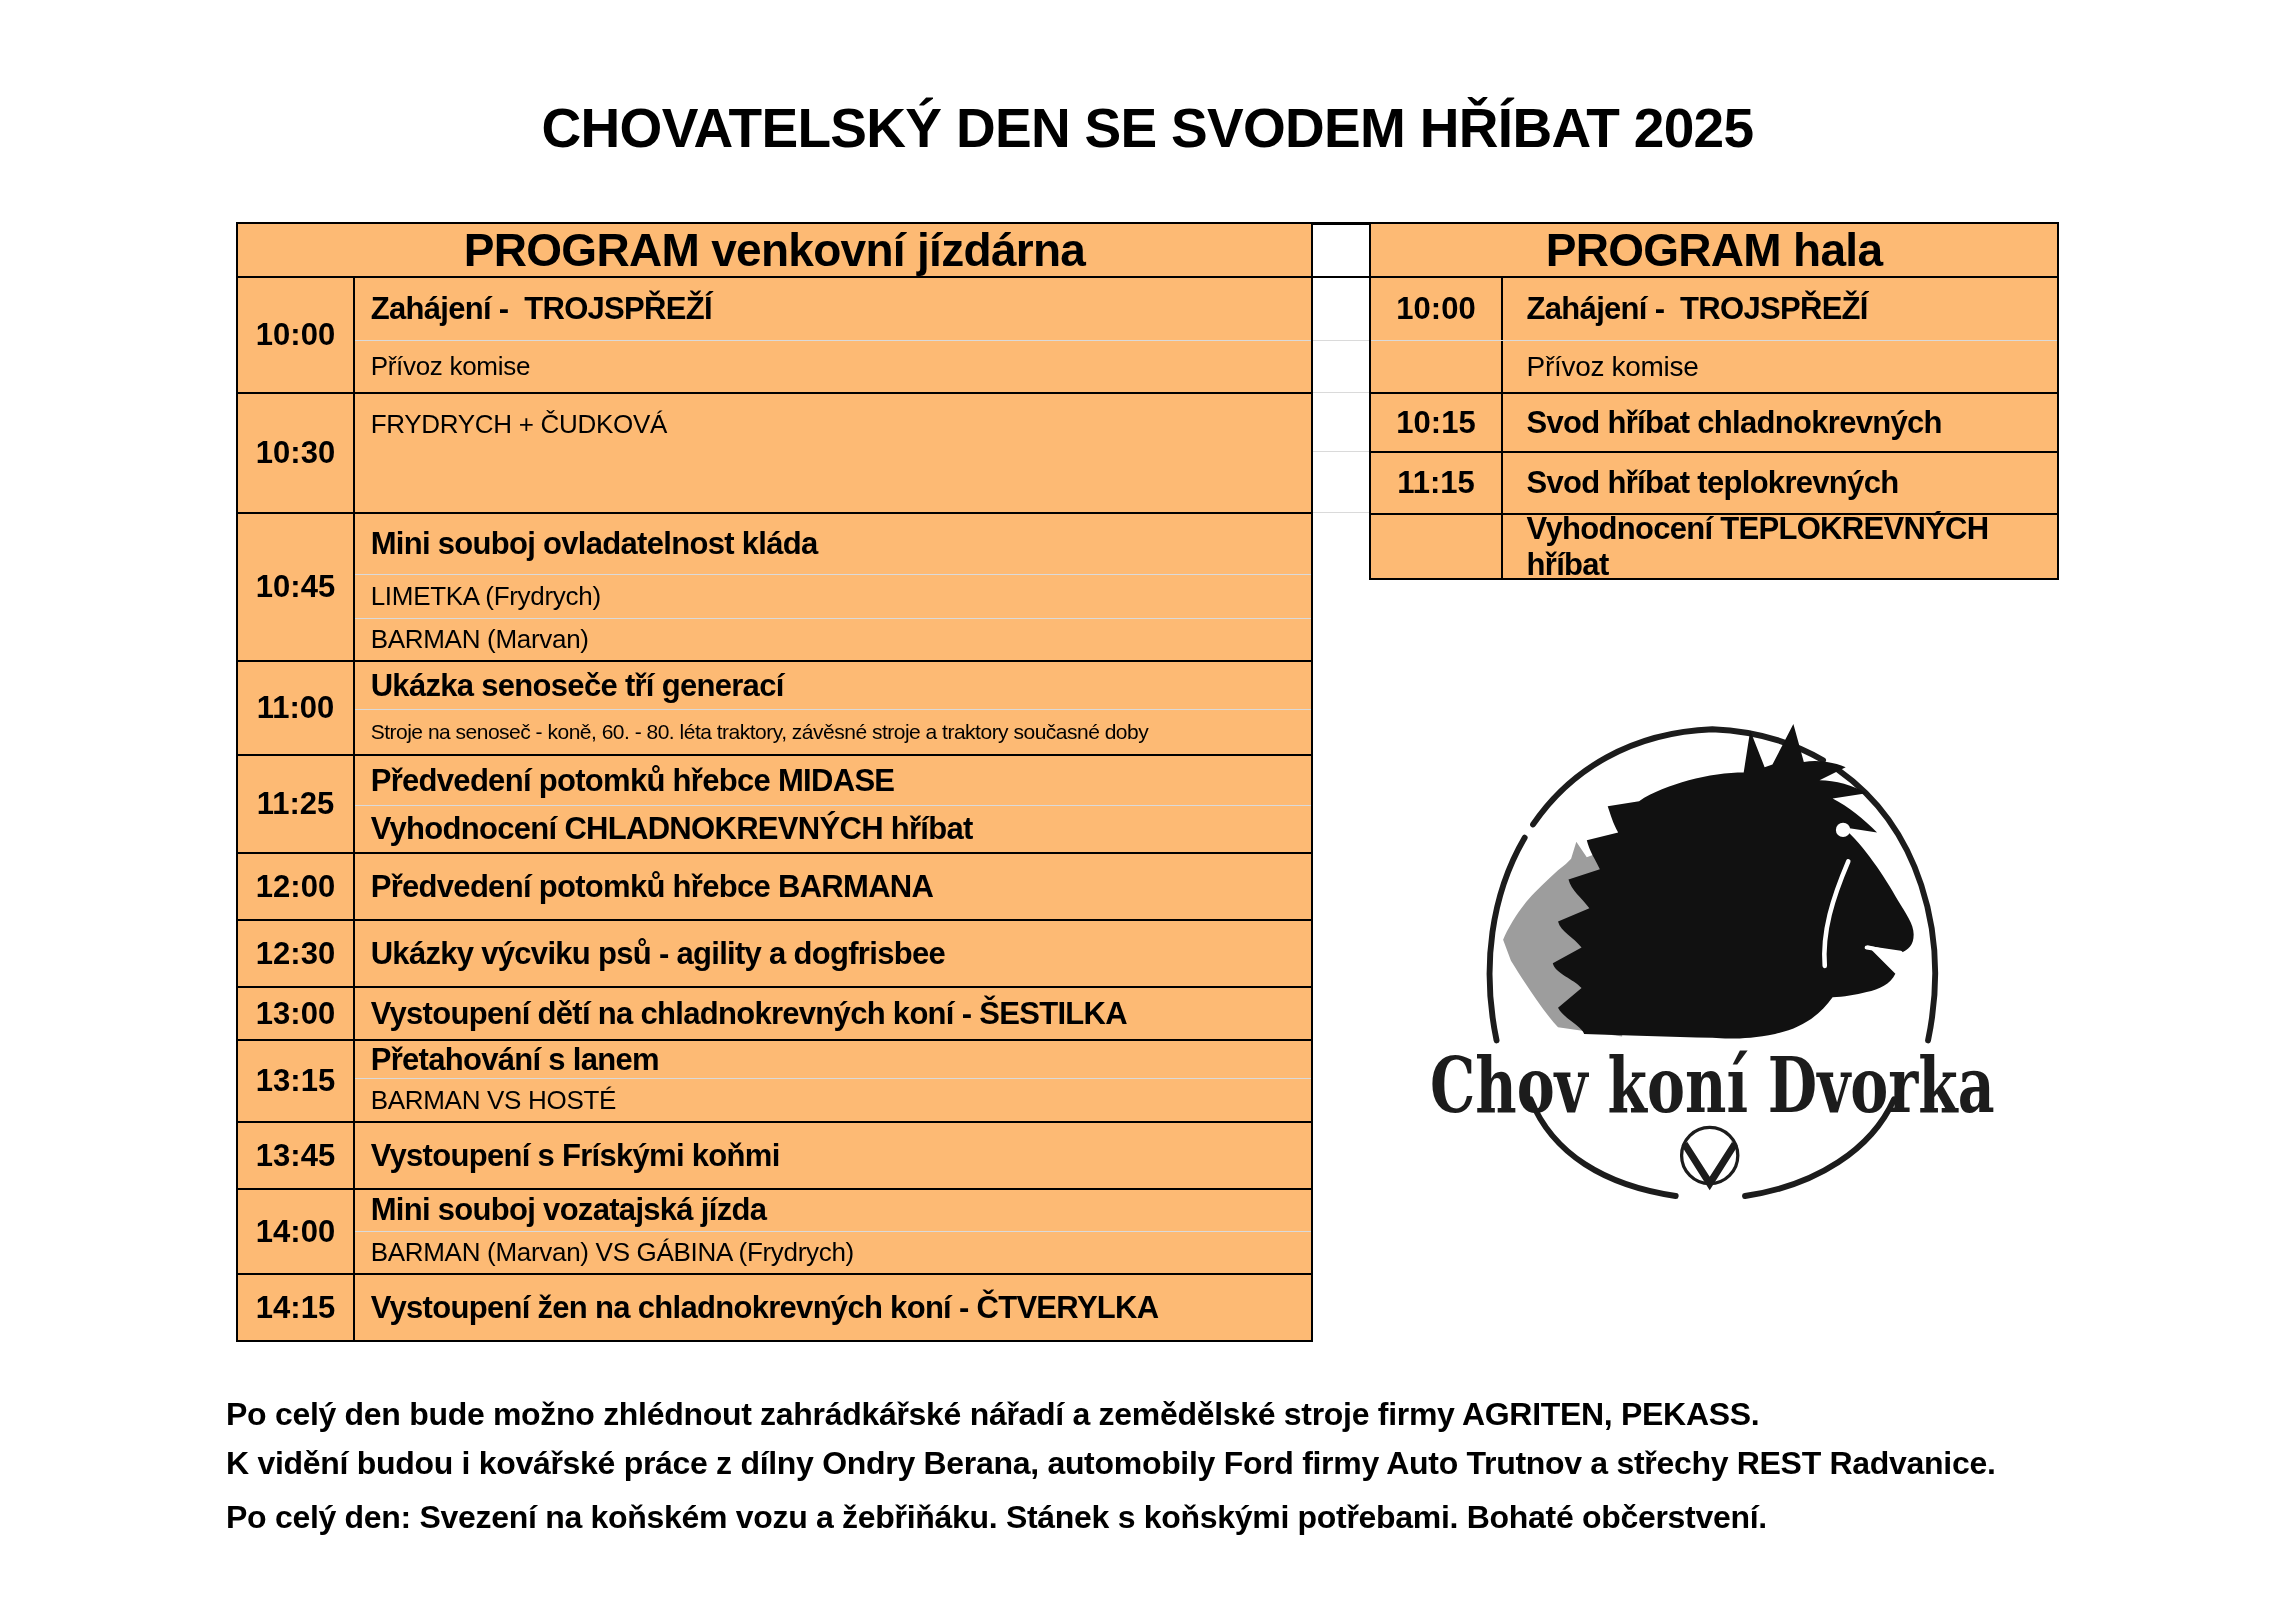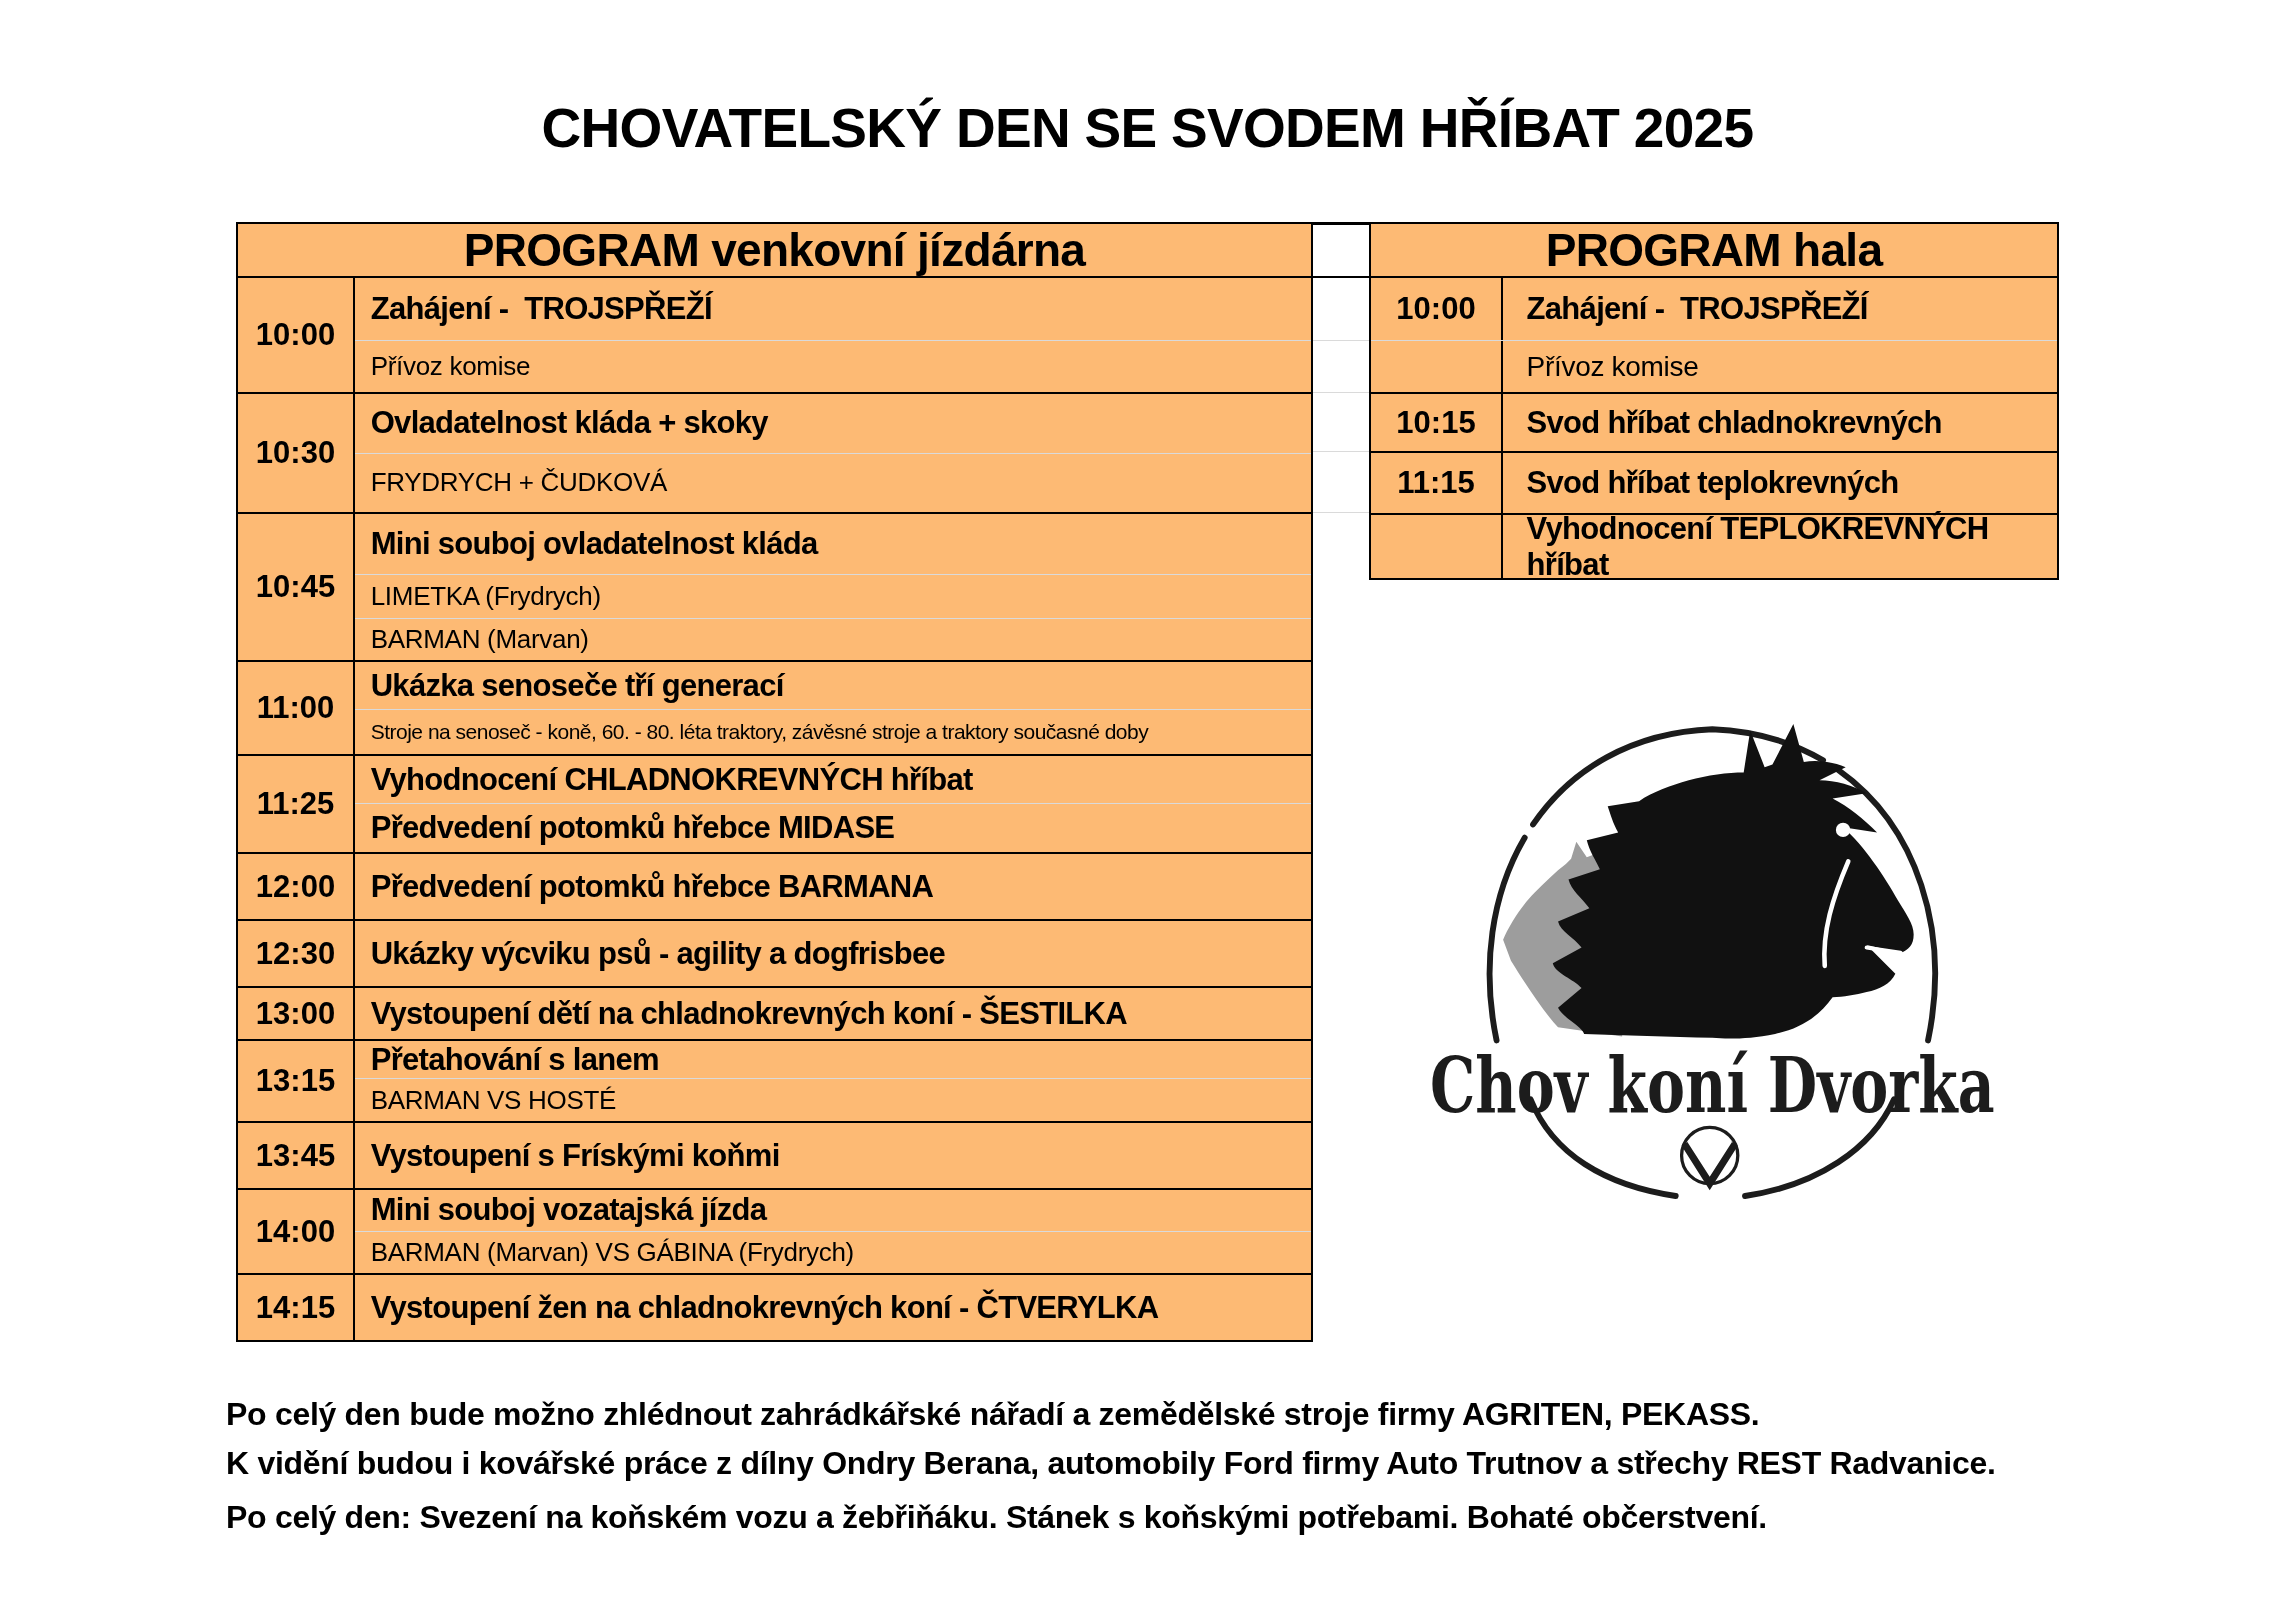--- a/index.html
+++ b/index.html
@@ -74,21 +74,20 @@
       <div class="tc">10:00</div>
       <div class="cc">
         <div class="ln t" style="height:62px">Zahájení -&nbsp; TROJSPŘEŽÍ</div>
         <div class="ln s" style="height:52px">Přívoz komise</div>
       </div>
     </div>
 
     <div class="blk" style="height:120px">
       <div class="tc">10:30</div>
       <div class="cc">
-        <div class="ln t" style="height:59px">Ovladatelnost kláda + skoky</div>
         <div class="ln s" style="height:60px">FRYDRYCH + ČUDKOVÁ</div>
       </div>
     </div>
 
     <div class="blk" style="height:148px">
       <div class="tc">10:45</div>
       <div class="cc">
         <div class="ln t" style="height:60px">Mini souboj ovladatelnost kláda</div>
         <div class="ln s" style="height:44px">LIMETKA (Frydrych)</div>
         <div class="ln s" style="height:42px">BARMAN (Marvan)</div>
@@ -99,22 +98,22 @@
       <div class="tc">11:00</div>
       <div class="cc">
         <div class="ln t" style="height:47px">Ukázka senoseče tří generací</div>
         <div class="ln xs" style="height:45px">Stroje na senoseč - koně, 60. - 80. léta traktory, závěsné stroje a traktory současné doby</div>
       </div>
     </div>
 
     <div class="blk" style="height:98px">
       <div class="tc">11:25</div>
       <div class="cc">
+        <div class="ln t" style="height:49px">Předvedení potomků hřebce MIDASE</div>
         <div class="ln t" style="height:47px">Vyhodnocení CHLADNOKREVNÝCH hříbat</div>
-        <div class="ln t" style="height:49px">Předvedení potomků hřebce MIDASE</div>
       </div>
     </div>
 
     <div class="blk" style="height:67px">
       <div class="tc">12:00</div>
       <div class="cc">
           <div class="ln t" style="height:65px">Předvedení potomků hřebce BARMANA</div>
         </div>
     </div>
 

